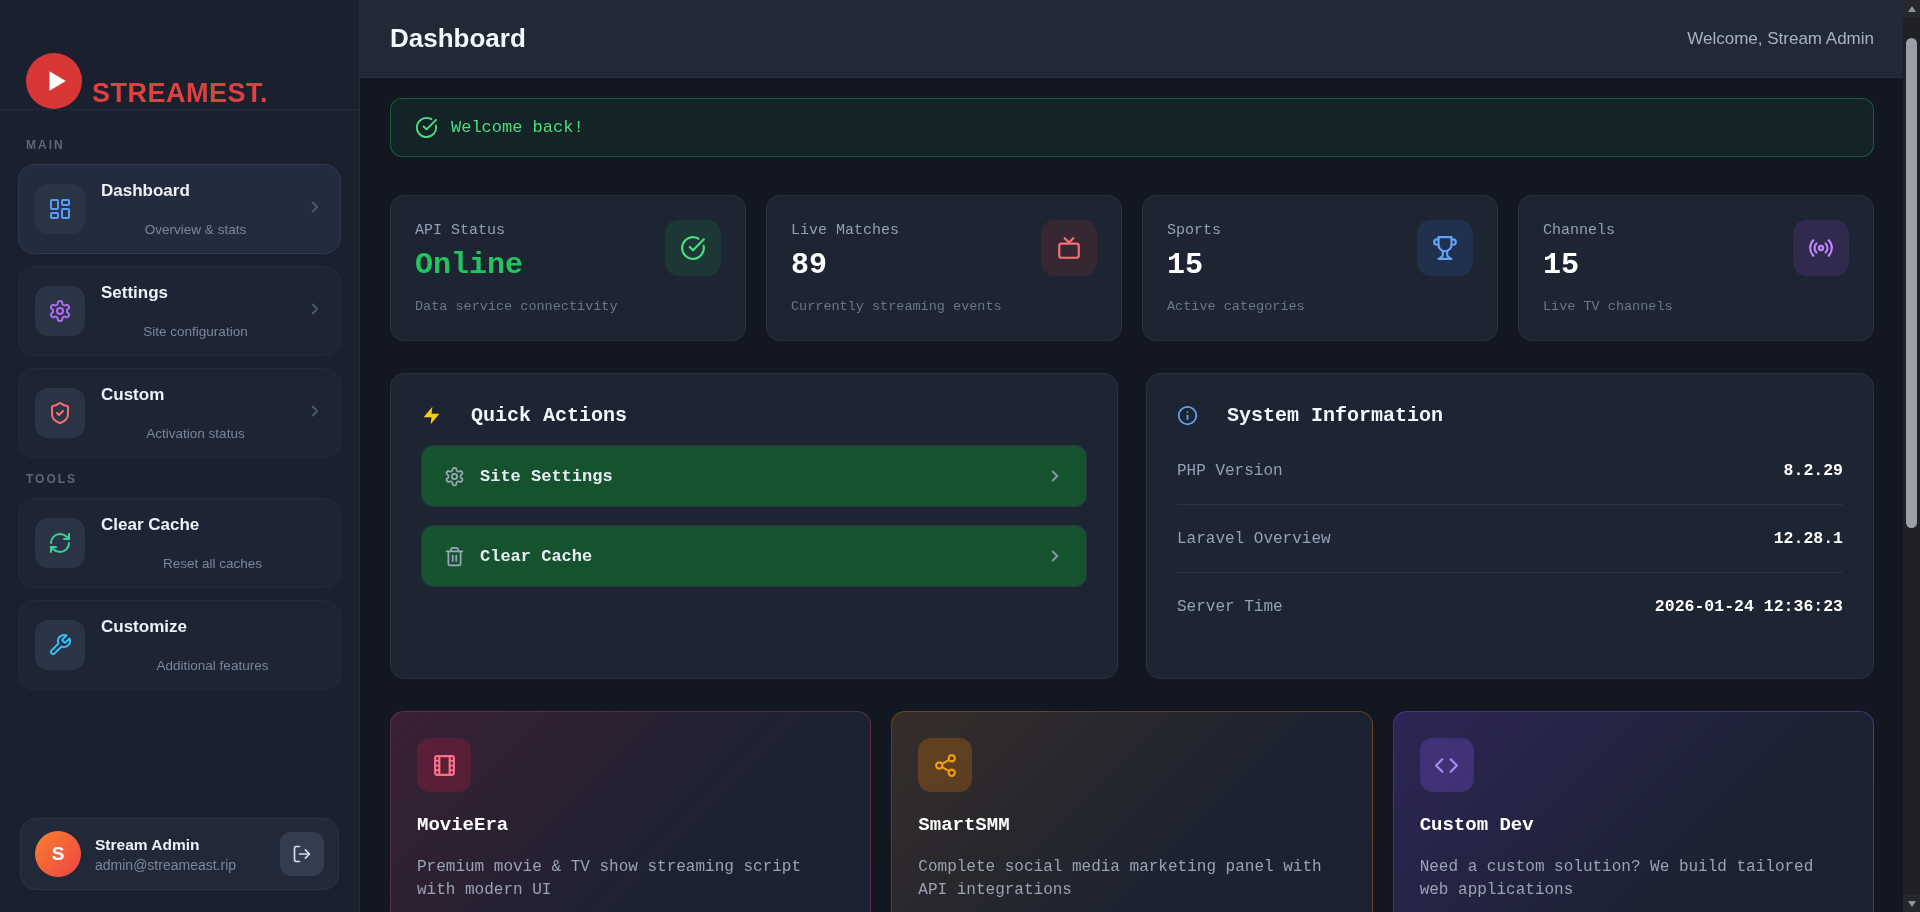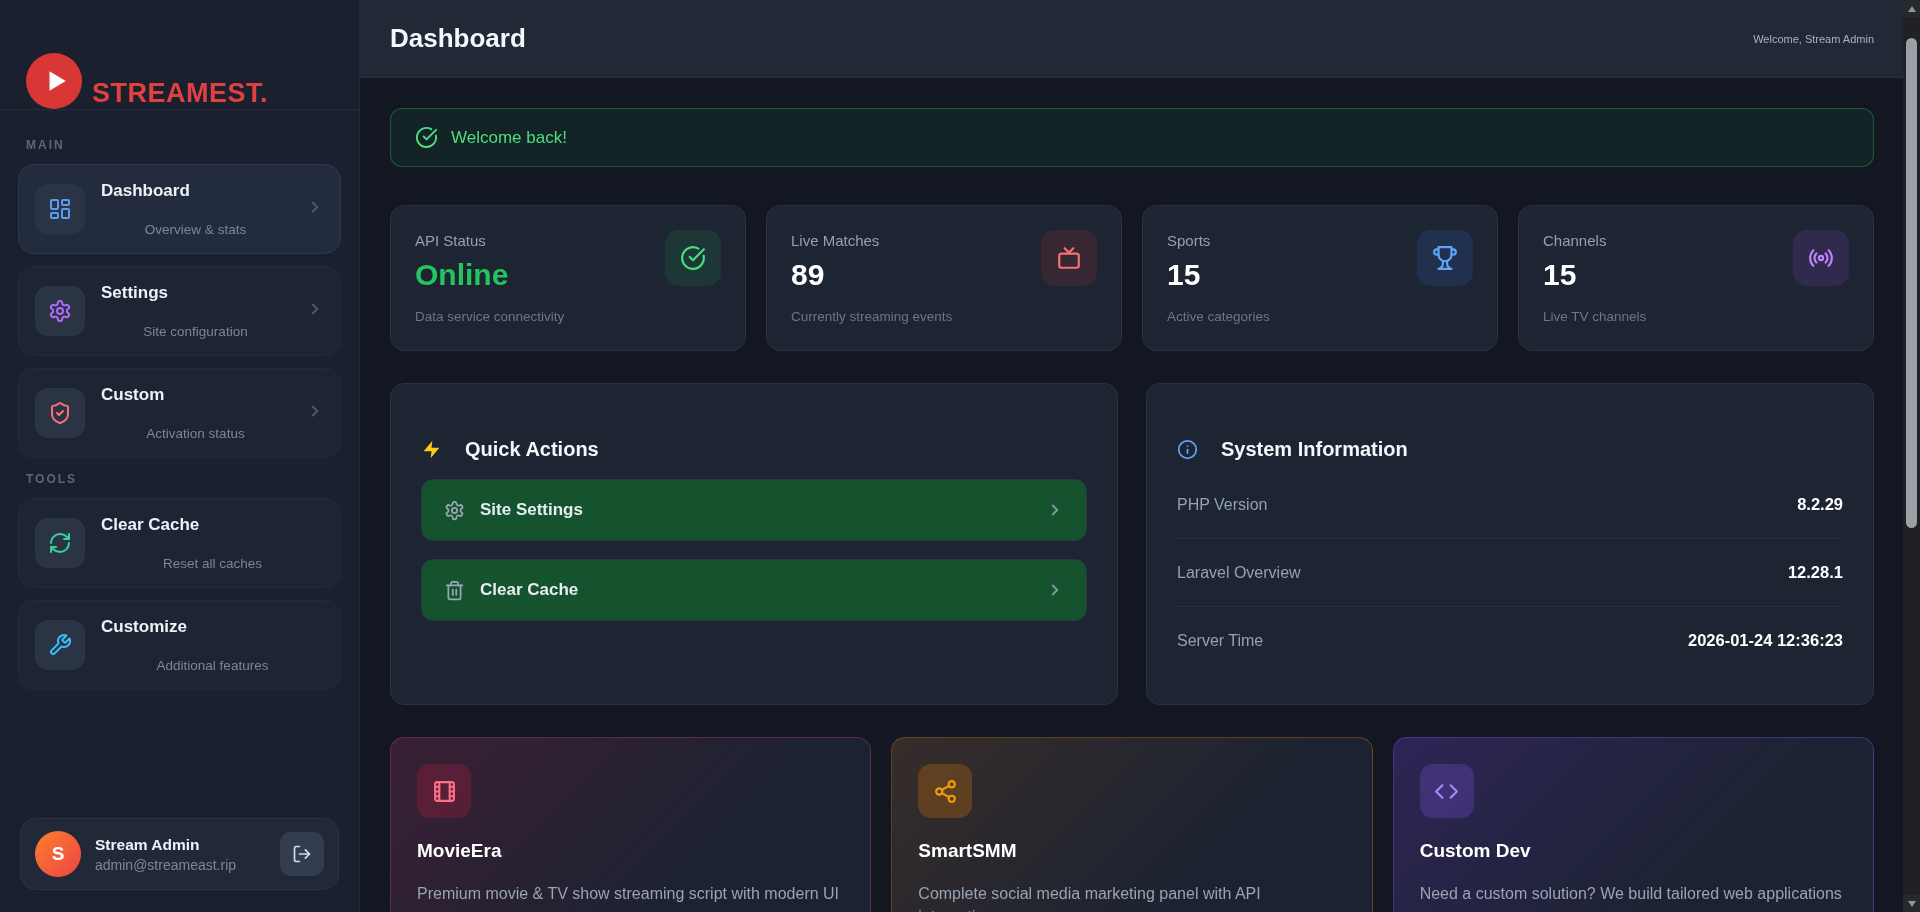--- a/index.html
+++ b/index.html
@@ -47,23 +47,23 @@
   .logout-btn { width:44px; height:44px; border-radius:11px; background:#333d4f; border:none;
                 color:#d7dde6; display:flex; align-items:center; justify-content:center; cursor:pointer; }
   .logout-btn svg { width:20px; height:20px; fill:none; stroke:currentColor; stroke-width:2;
                     stroke-linecap:round; stroke-linejoin:round; }
 
   
   .main { flex:1; display:flex; flex-direction:column; height:100%; min-width:0; }
   .topbar { height:78px; background:#212936; border-bottom:1px solid #2a3242; flex:none;
             display:flex; align-items:center; justify-content:space-between; padding:0 46px 0 30px; }
   .page-title { font-size:26px; font-weight:700; color:#f4f7fb; }
-  .welcome-text { font-size:11px; color:#a7b1c2;margin-left:28px; }
-
-  .content { flex:1; padding:30px 46px 0 30px; overflow:hidden; }
+  .welcome-text { font-size:17px; color:#a7b1c2;margin-left:28px; }
+
+  .content { flex:1; padding:20px 46px 0 30px; overflow:hidden;font-family:Liberation Mono, monospace; }
 
   .alert { display:flex; align-items:center; gap:13px; background:rgba(34,197,94,0.08);
            border:1px solid rgba(34,197,94,0.35); border-radius:12px; padding:17px 24px;
            color:#4ade80; }
   .alert svg { width:23px; height:23px; fill:none; stroke:currentColor; stroke-width:2;
                stroke-linecap:round; stroke-linejoin:round; flex:none; }
   .alert-text { font-size:17px; font-weight:500; }
 
   .stats { display:grid; grid-template-columns:repeat(4,1fr); gap:20px; margin-top:38px; }
   .stat-card { background:#1d2432; border:1px solid #2a3242; border-radius:14px;
@@ -73,21 +73,21 @@
   .stat-value.green { color:#22c55e; }
   .stat-sub { font-size:13.5px; color:#6c7689; margin-top:17px; }
   .stat-icon { position:absolute; top:24px; right:24px; width:56px; height:56px;
                border-radius:14px; display:flex; align-items:center; justify-content:center; }
   .stat-icon svg { width:26px; height:26px; fill:none; stroke-width:2;
                    stroke-linecap:round; stroke-linejoin:round; }
 
   .mid { display:grid; grid-template-columns:1fr 1fr; gap:28px; margin-top:32px; }
   .panel { background:#1d2432; border:1px solid #2a3242; border-radius:14px;
            padding:30px; min-height:306px; }
-  .panel-head { display:flex; align-items:center; gap:23px;margin-top:24px; }
+  .panel-head { display:flex; align-items:center; gap:29px; }
   .panel-title { font-size:20px; font-weight:700; color:#f4f7fb; }
   .bolt-icon svg { width:21px; height:21px; fill:#facc15; stroke:none; }
   .info-icon svg { width:21px; height:21px; fill:none; stroke:#60a5fa; stroke-width:2;
                    stroke-linecap:round; stroke-linejoin:round; }
 
   .qa-row { display:flex; align-items:center; gap:15px; background:#14532d; border-radius:12px;
             padding:0 22px; height:62px; margin-top:18px; cursor:pointer; border:1px solid #2d3648; }
   .qa-row:first-of-type { margin-top:28px; }
   .qa-icon svg { width:21px; height:21px; fill:none; stroke:#9aa5b5; stroke-width:2;
                  stroke-linecap:round; stroke-linejoin:round; }

